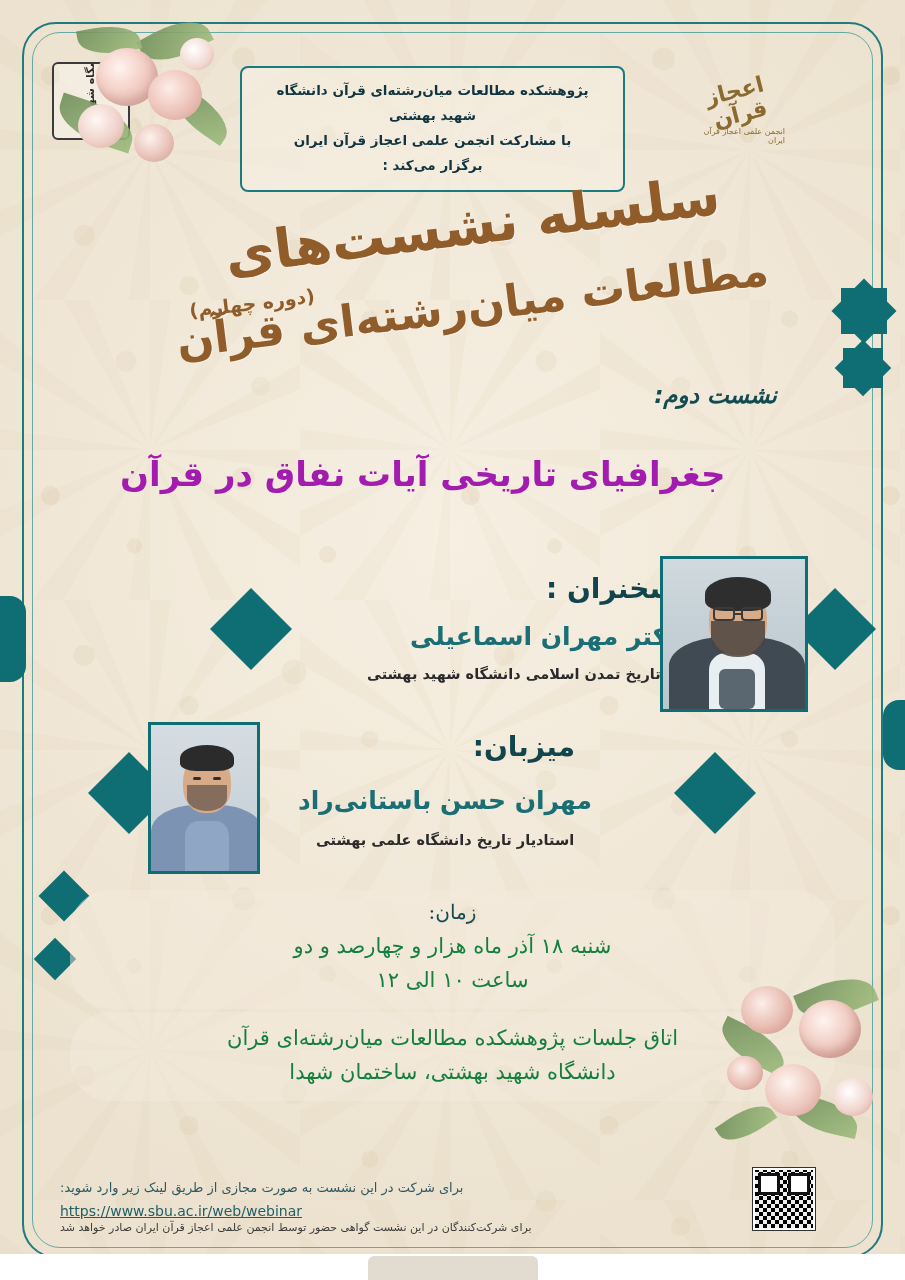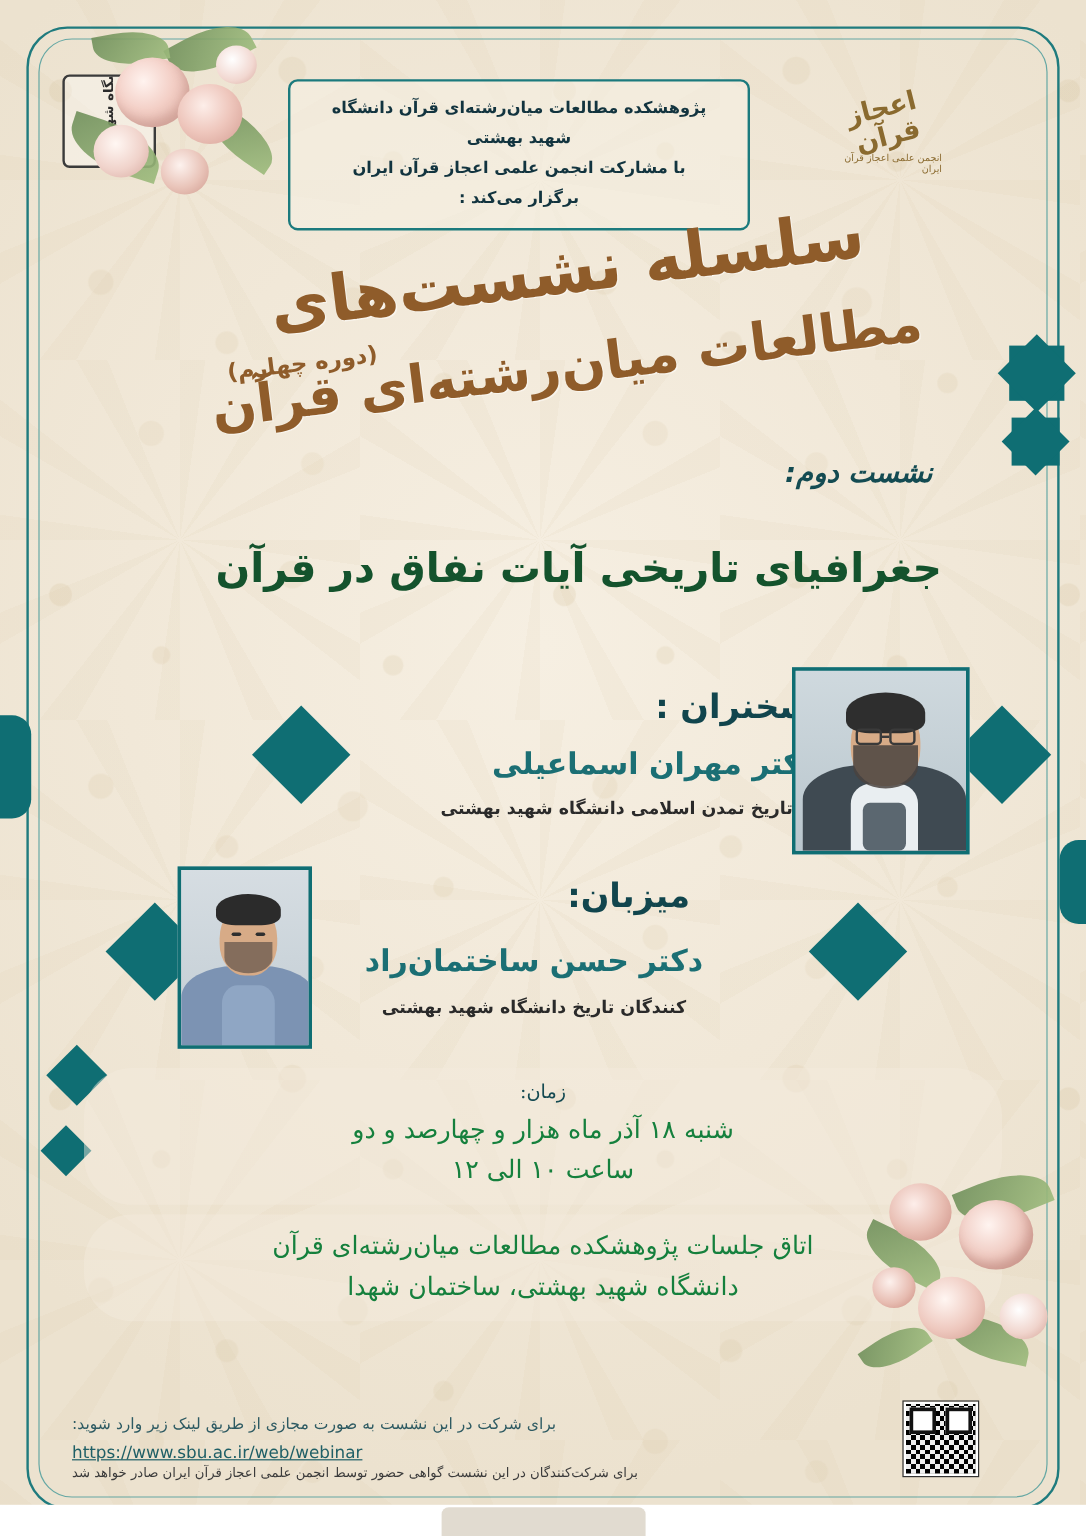--- a/index.html
+++ b/index.html
@@ -217,24 +217,24 @@
     font-size: 23px;
     font-weight: bold;
     color: #134b52;
     font-style: italic;
   }
   .session-title {
     position: absolute;
     top: 452px;
     left: 120px;
     right: 120px;
-    text-align: right;
+    text-align: left;
     font-size: 34px;
     font-weight: bold;
-    color: #14532d;
+    color: #a21caf;
     line-height: 1.35;
   }
   
   .role-label {
     position: absolute;
     font-size: 28px;
     font-weight: bold;
     color: #11454d;
   }
   .person-name {
@@ -296,21 +296,21 @@
   .info-panel {
     position: absolute;
     left: 70px;
     right: 70px;
     text-align: center;
     background: rgba(243,236,222,.45);
     border-radius: 40px;
     padding: 10px 0 12px;
   }
   .info-head {
-    font-size: 16px;
+    font-size: 20px;
     color: #154a52;
     font-weight: normal;
     margin-bottom: 6px;
     font-family: "DejaVu Serif", "Liberation Serif", serif;
   }
   .info-line {
     font-size: 21px;
     color: #15803d;
     line-height: 1.6;
     font-family: "DejaVu Serif", "Liberation Serif", serif;
@@ -453,22 +453,22 @@
       <div class="p-head" style="left:46px; top:26px; width:58px; height:70px;"></div>
       <div class="p-hair" style="left:42px; top:18px; width:66px; height:34px; background:#2e2e2e;"></div>
       <div class="p-beard" style="left:48px; top:62px; width:54px; height:36px; background:#4a4340; opacity:.85;"></div>
       <div class="p-glasses" style="left:50px; top:48px; width:22px; height:14px;"></div>
       <div class="p-glasses" style="left:78px; top:48px; width:22px; height:14px;"></div>
       <div style="position:absolute; left:72px; top:54px; width:6px; height:2px; background:#3a3a3a;"></div>
     </div>
   </div>
 
   <div class="role-label" style="top:730px; right:330px;">میزبان:</div>
-  <div class="person-name" style="top:786px; right:290px; width:340px;">دکتر حسن ساختمان‌راد</div>
-  <div class="person-affil" style="top:832px; right:290px; width:340px;">کنندگان تاریخ دانشگاه شهید بهشتی</div>
+  <div class="person-name" style="top:786px; right:290px; width:340px;">مهران حسن باستانی‌راد</div>
+  <div class="person-affil" style="top:832px; right:290px; width:340px;">استادیار تاریخ دانشگاه علمی بهشتی</div>
 
   <div class="photo-deco" style="left:100px; top:764px;"></div>
   <div class="photo-deco" style="left:686px; top:764px;"></div>
   <div class="photo-frame" style="left:148px; top:722px; width:112px; height:152px;">
     <div class="portrait">
       <div class="p-bg" style="background:linear-gradient(180deg,#d6dde2 0%,#c2cdd4 100%);"></div>
       <div class="p-body" style="left:0px; bottom:0; width:112px; height:66px; background:#7c93b3;"></div>
       <div class="p-shirt" style="left:34px; bottom:0; width:44px; height:50px; background:#8fa6c4;"></div>
       <div class="p-head" style="left:32px; top:28px; width:48px; height:60px;"></div>
       <div class="p-hair" style="left:29px; top:20px; width:54px; height:26px; background:#2b2b2b;"></div>

